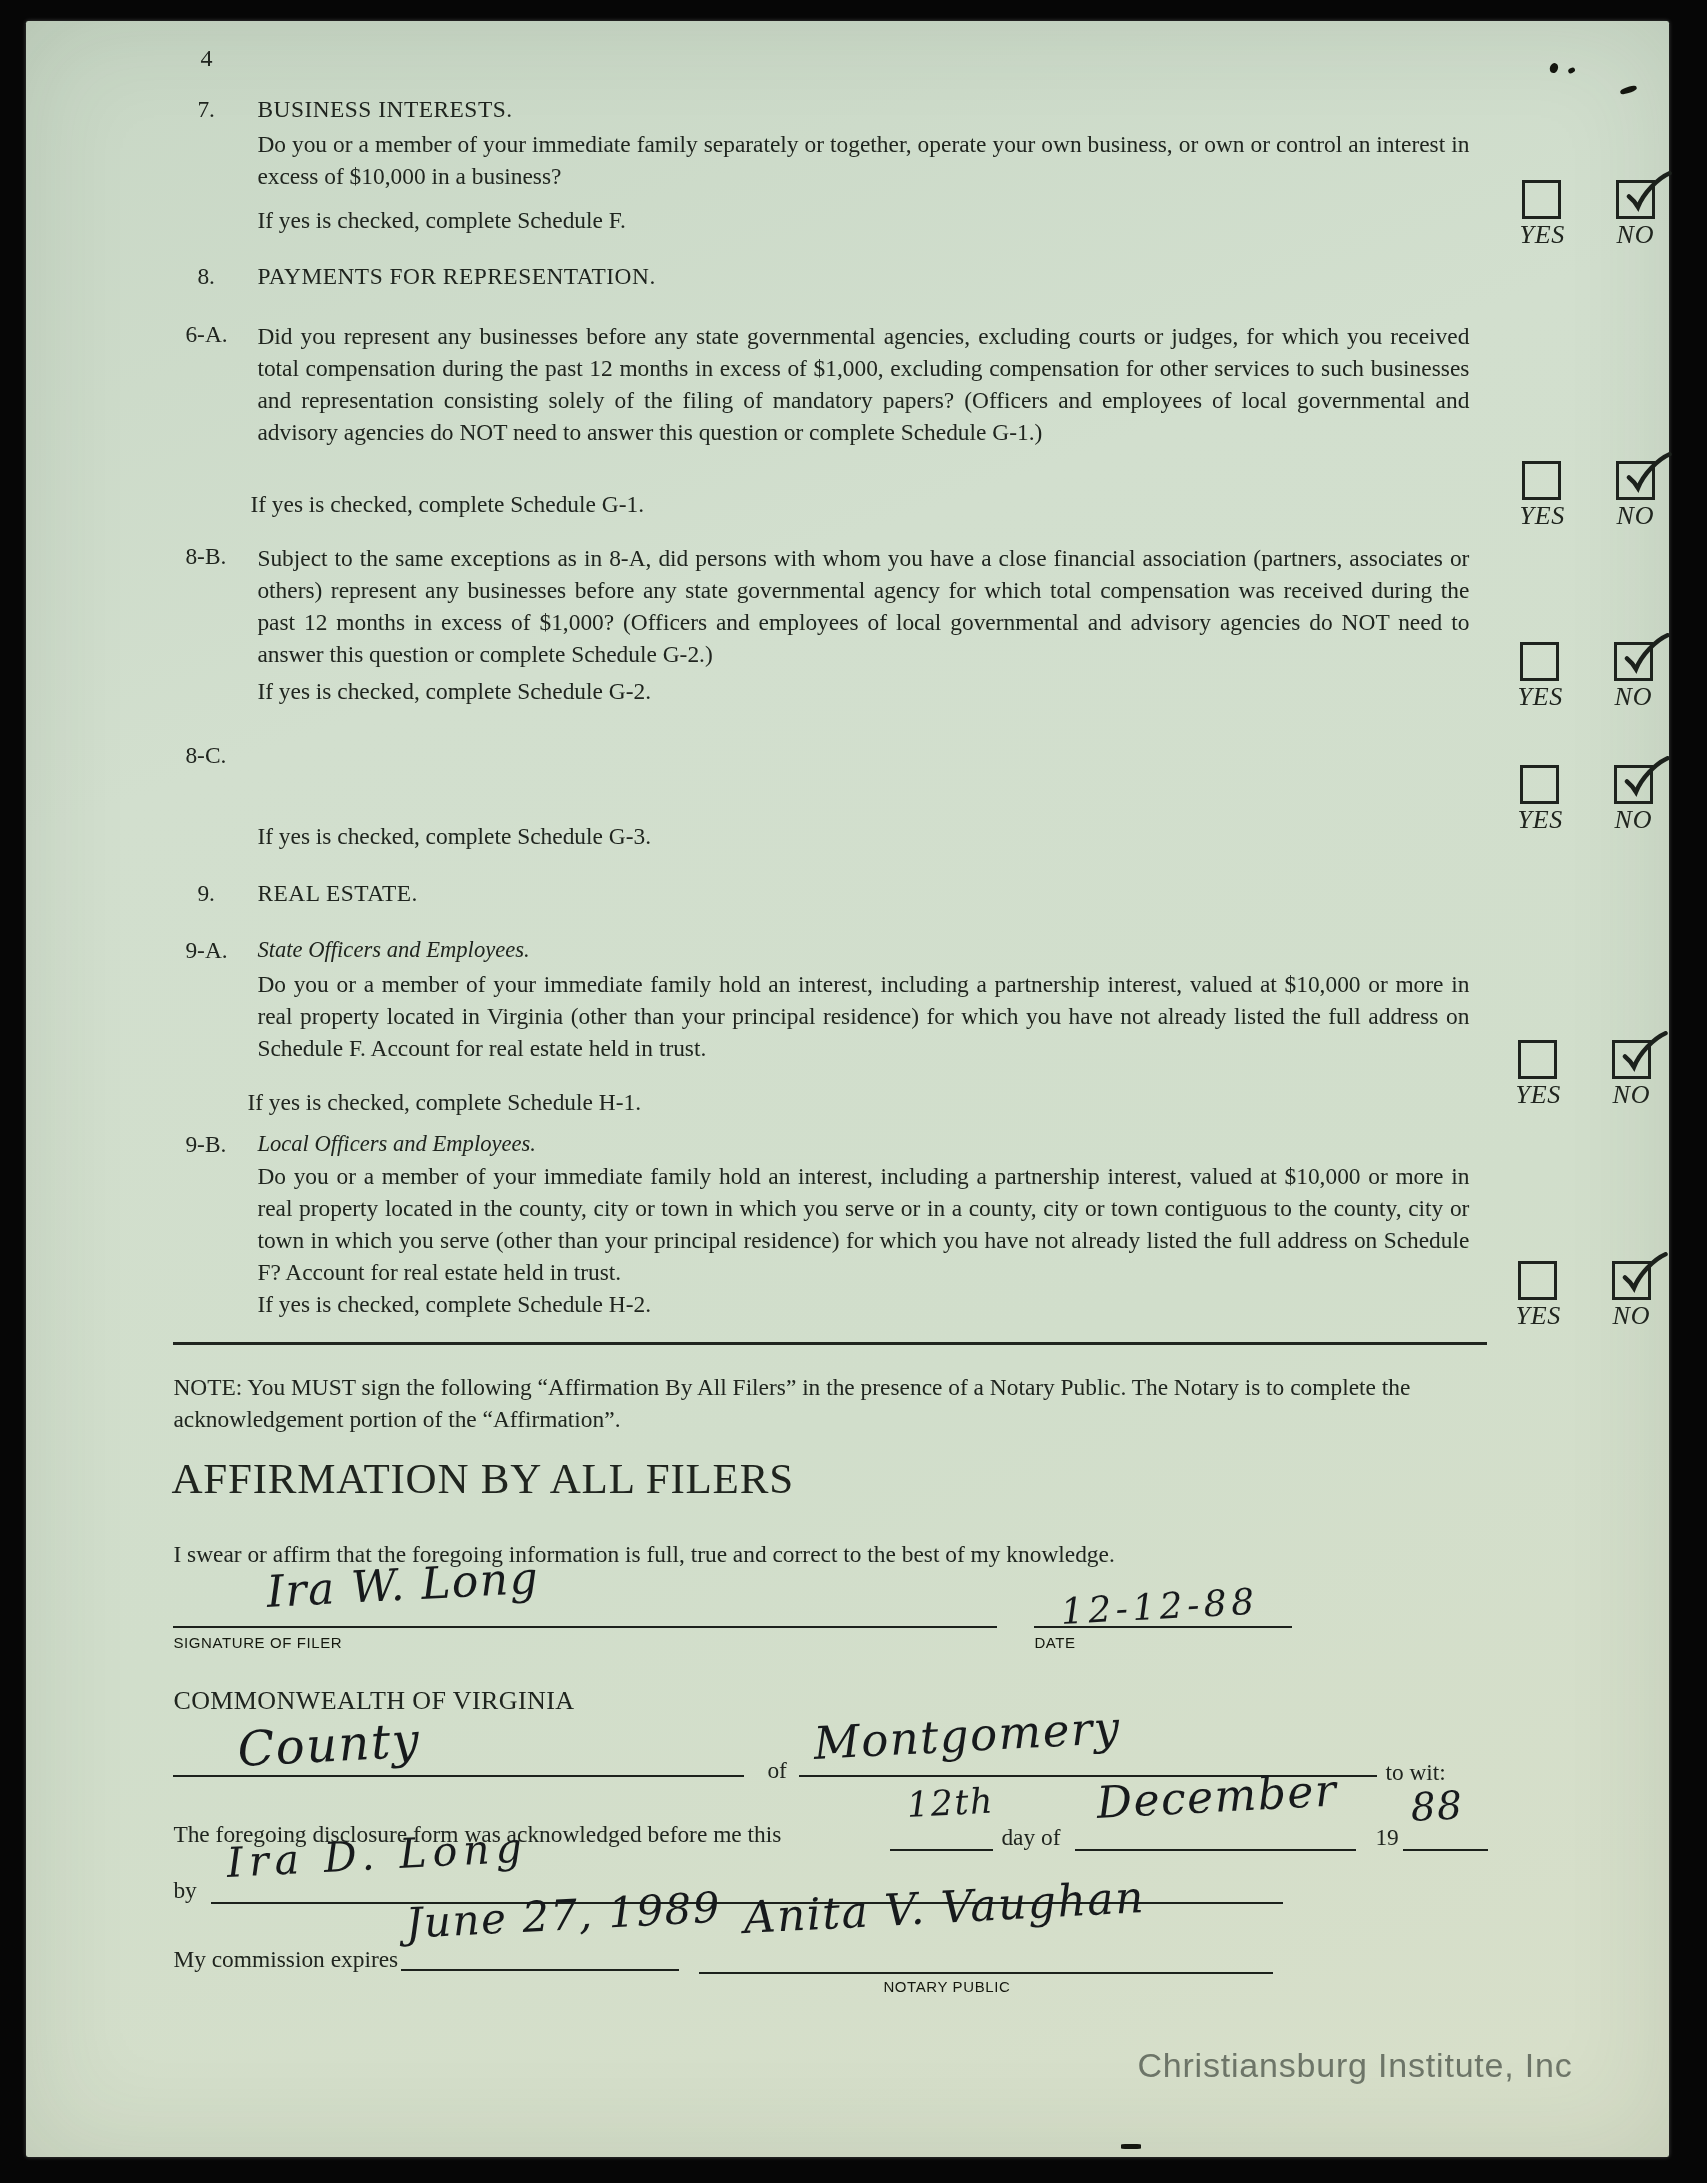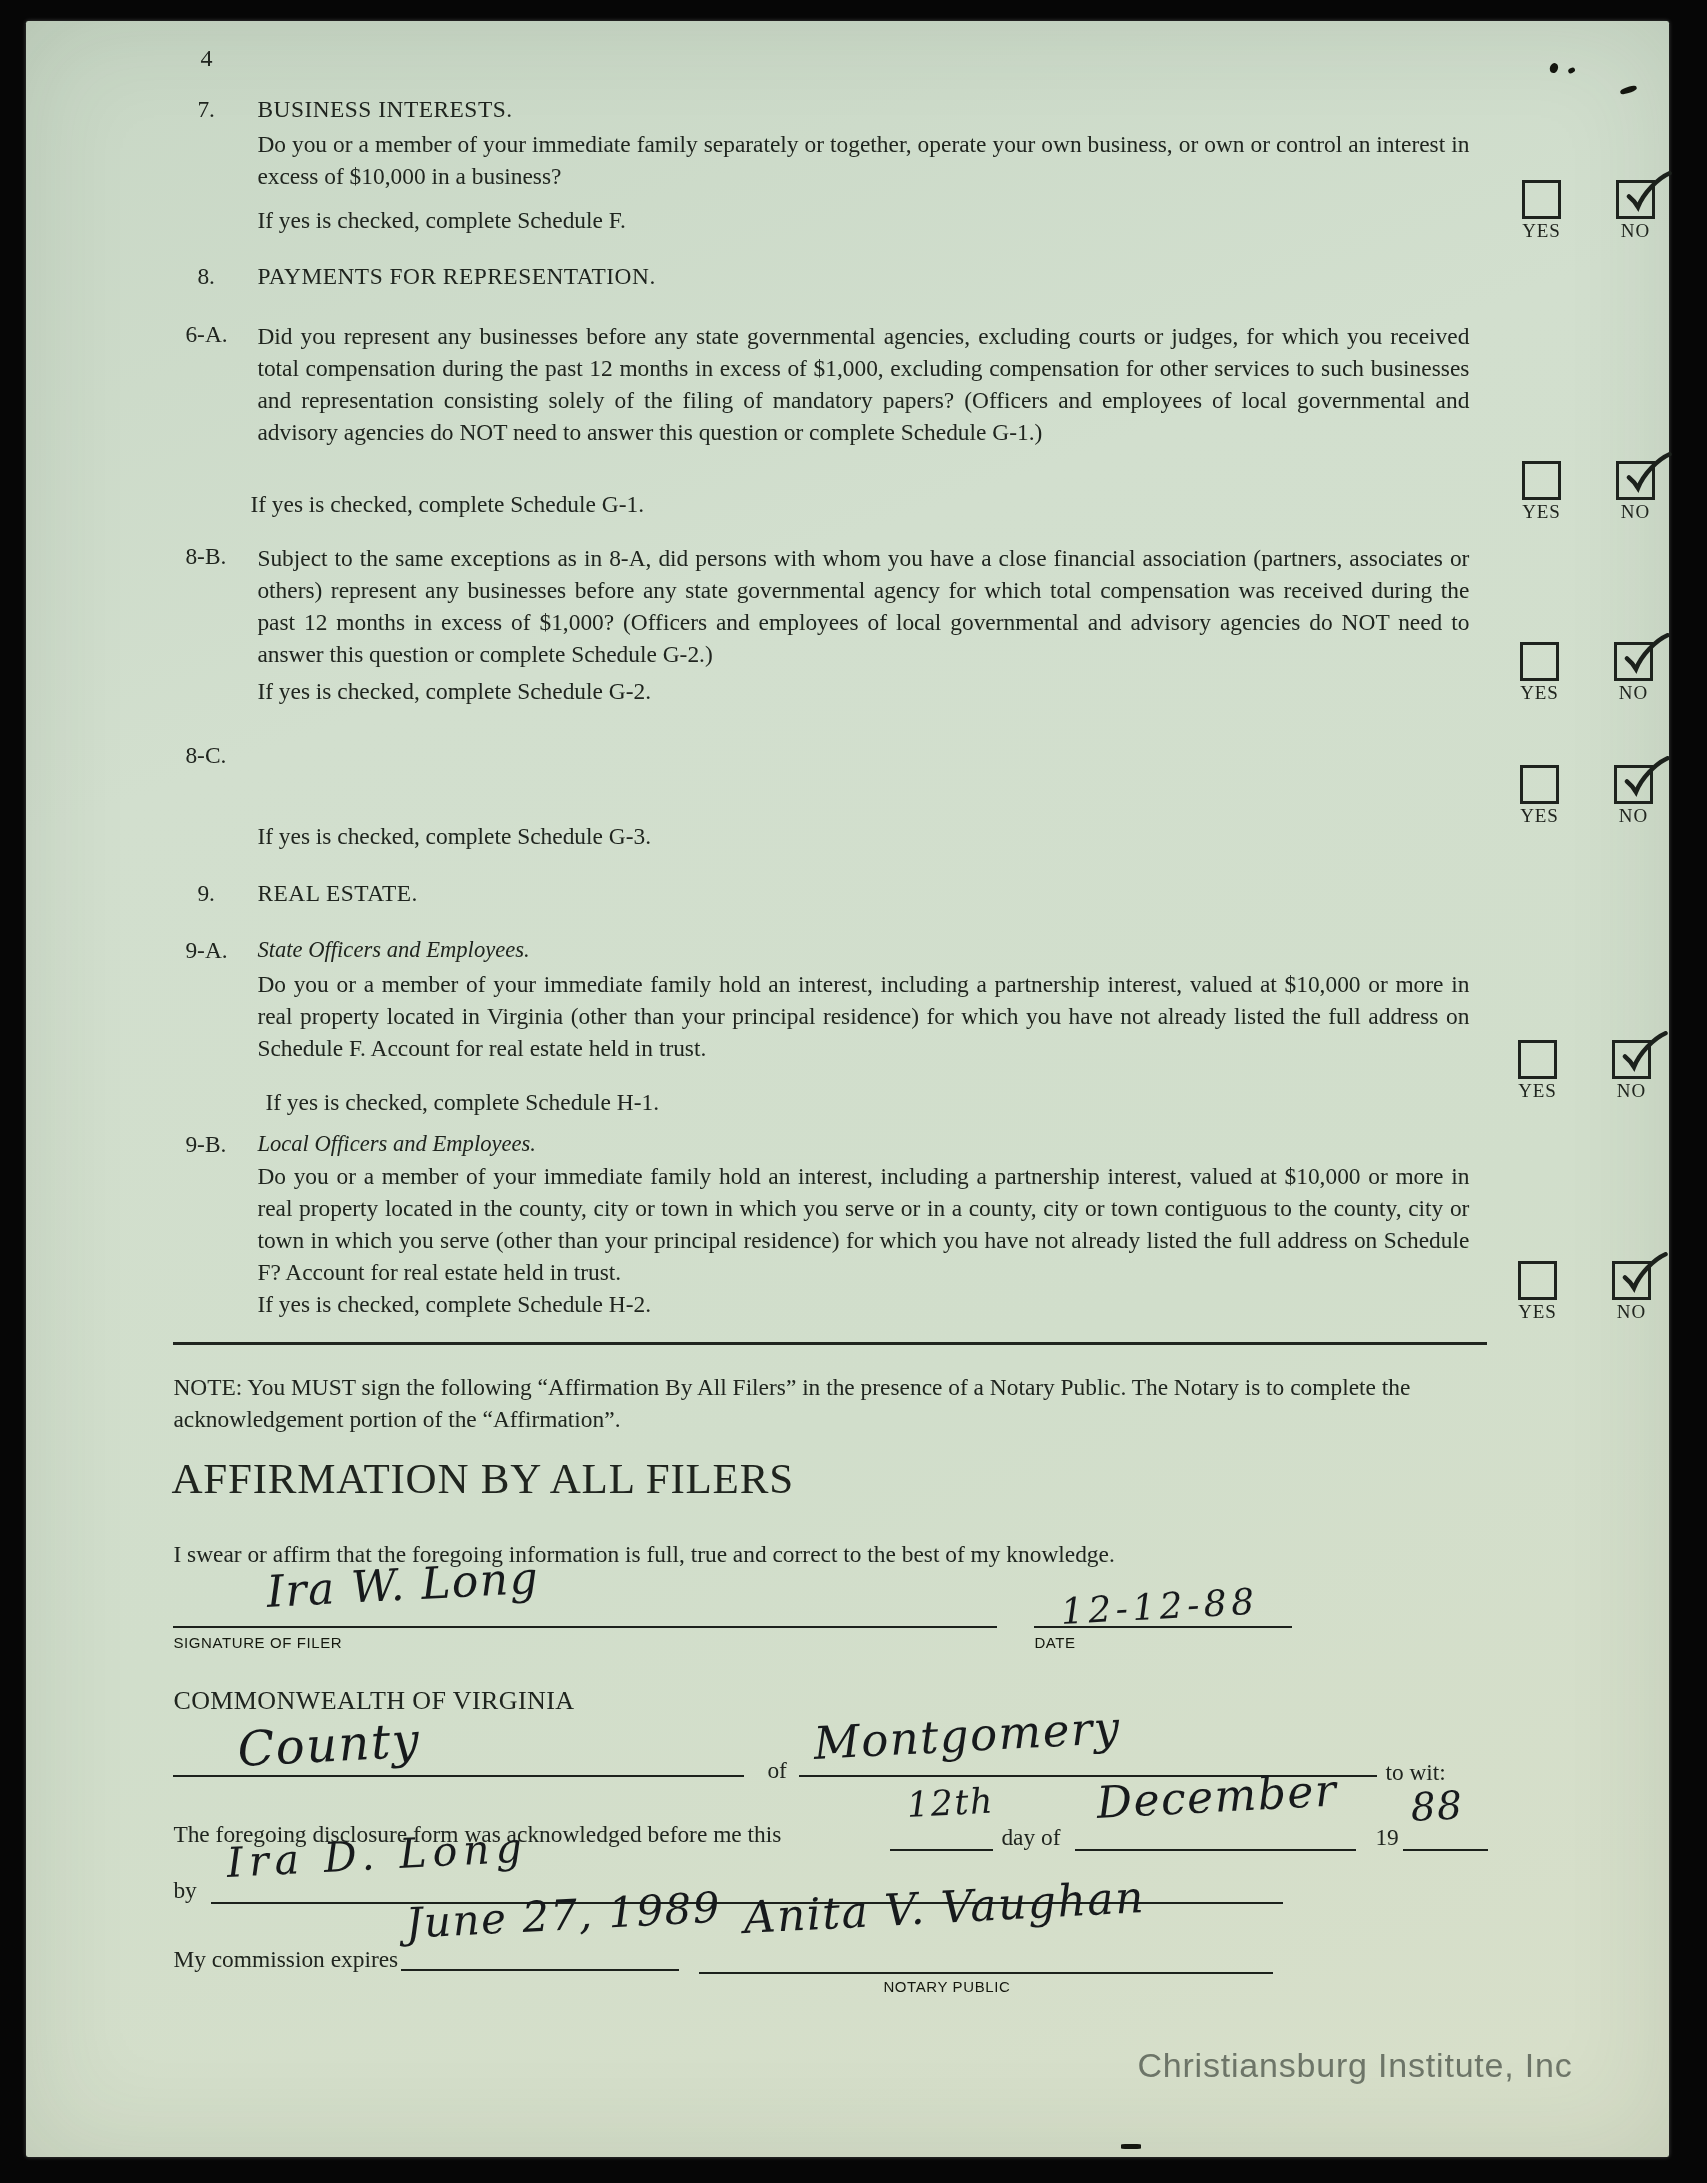--- a/index.html
+++ b/index.html
@@ -18,21 +18,21 @@
   .num{font-size:23.4px;}
   .qtitle{font-size:23.4px;letter-spacing:0.5px;white-space:nowrap;}
   .qsub{font-style:italic;font-size:22.6px;white-space:nowrap;}
   .qbody{width:1212px;font-size:23.4px;line-height:32px;text-align:justify;}
   .ifyes{font-size:23.4px;white-space:nowrap;}
   .plain{font-size:23.4px;white-space:nowrap;}
   
   .checks{display:flex;gap:50px;}
   .cb{width:44px;text-align:center;position:relative;}
   .box{width:33px;height:33px;border:3px solid #1e231e;margin:0 auto;position:relative;background:transparent;}
-  .cblabel{font-size:19px;margin-top:0.8px;letter-spacing:0.8px;}
+  .cblabel{font-style:italic;font-size:26px;margin-top:0.8px;letter-spacing:0.8px;}
   .check{display:none;position:absolute;left:1.5px;top:-12px;width:54px;height:48px;pointer-events:none;}
   .cb.checked .check{display:block;}
   
   .rule{background:#20251f;height:3px;}
   .wline{background:#1c211c;height:2.3px;}
   
   .note{width:1317px;font-size:23.4px;line-height:32px;}
   .afftitle{font-size:43px;letter-spacing:0.8px;white-space:nowrap;}
   .statement{font-size:23.4px;white-space:nowrap;}
   .smalllabel{font-family:"Liberation Sans", sans-serif;font-size:15px;letter-spacing:0.6px;color:#15180f;text-align:left;}
@@ -141,21 +141,21 @@
       <div class="cblabel">NO</div>
     </div>
   </div>
 
   <div class="abs num" style="left:171px;top:859px">9.</div>
   <div class="abs qtitle" style="left:231px;top:859px">REAL ESTATE.</div>
 
   <div class="abs num" style="left:159px;top:916px">9-A.</div>
   <div class="abs qsub" style="left:231px;top:916px">State Officers and Employees.</div>
   <div class="abs qbody" style="left:231px;top:947px">Do you or a member of your immediate family hold an interest, including a partnership interest, valued at $10,000 or more in real property located in Virginia (other than your principal residence) for which you have not already listed the full address on Schedule F. Account for real estate held in trust.</div>
-  <div class="abs ifyes" style="left:239px;top:1068px">If yes is checked, complete Schedule H-1.</div>
+  <div class="abs ifyes" style="left:221px;top:1068px">If yes is checked, complete Schedule H-1.</div>
   <div class="abs checks" style="left:1489px;top:1019px">
     <div class="cb cb-yes">
       <div class="box">
         
       </div>
       <div class="cblabel">YES</div>
     </div>
     <div class="cb cb-no checked">
       <div class="box">
         <svg class="check" viewBox="0 0 72 64">

